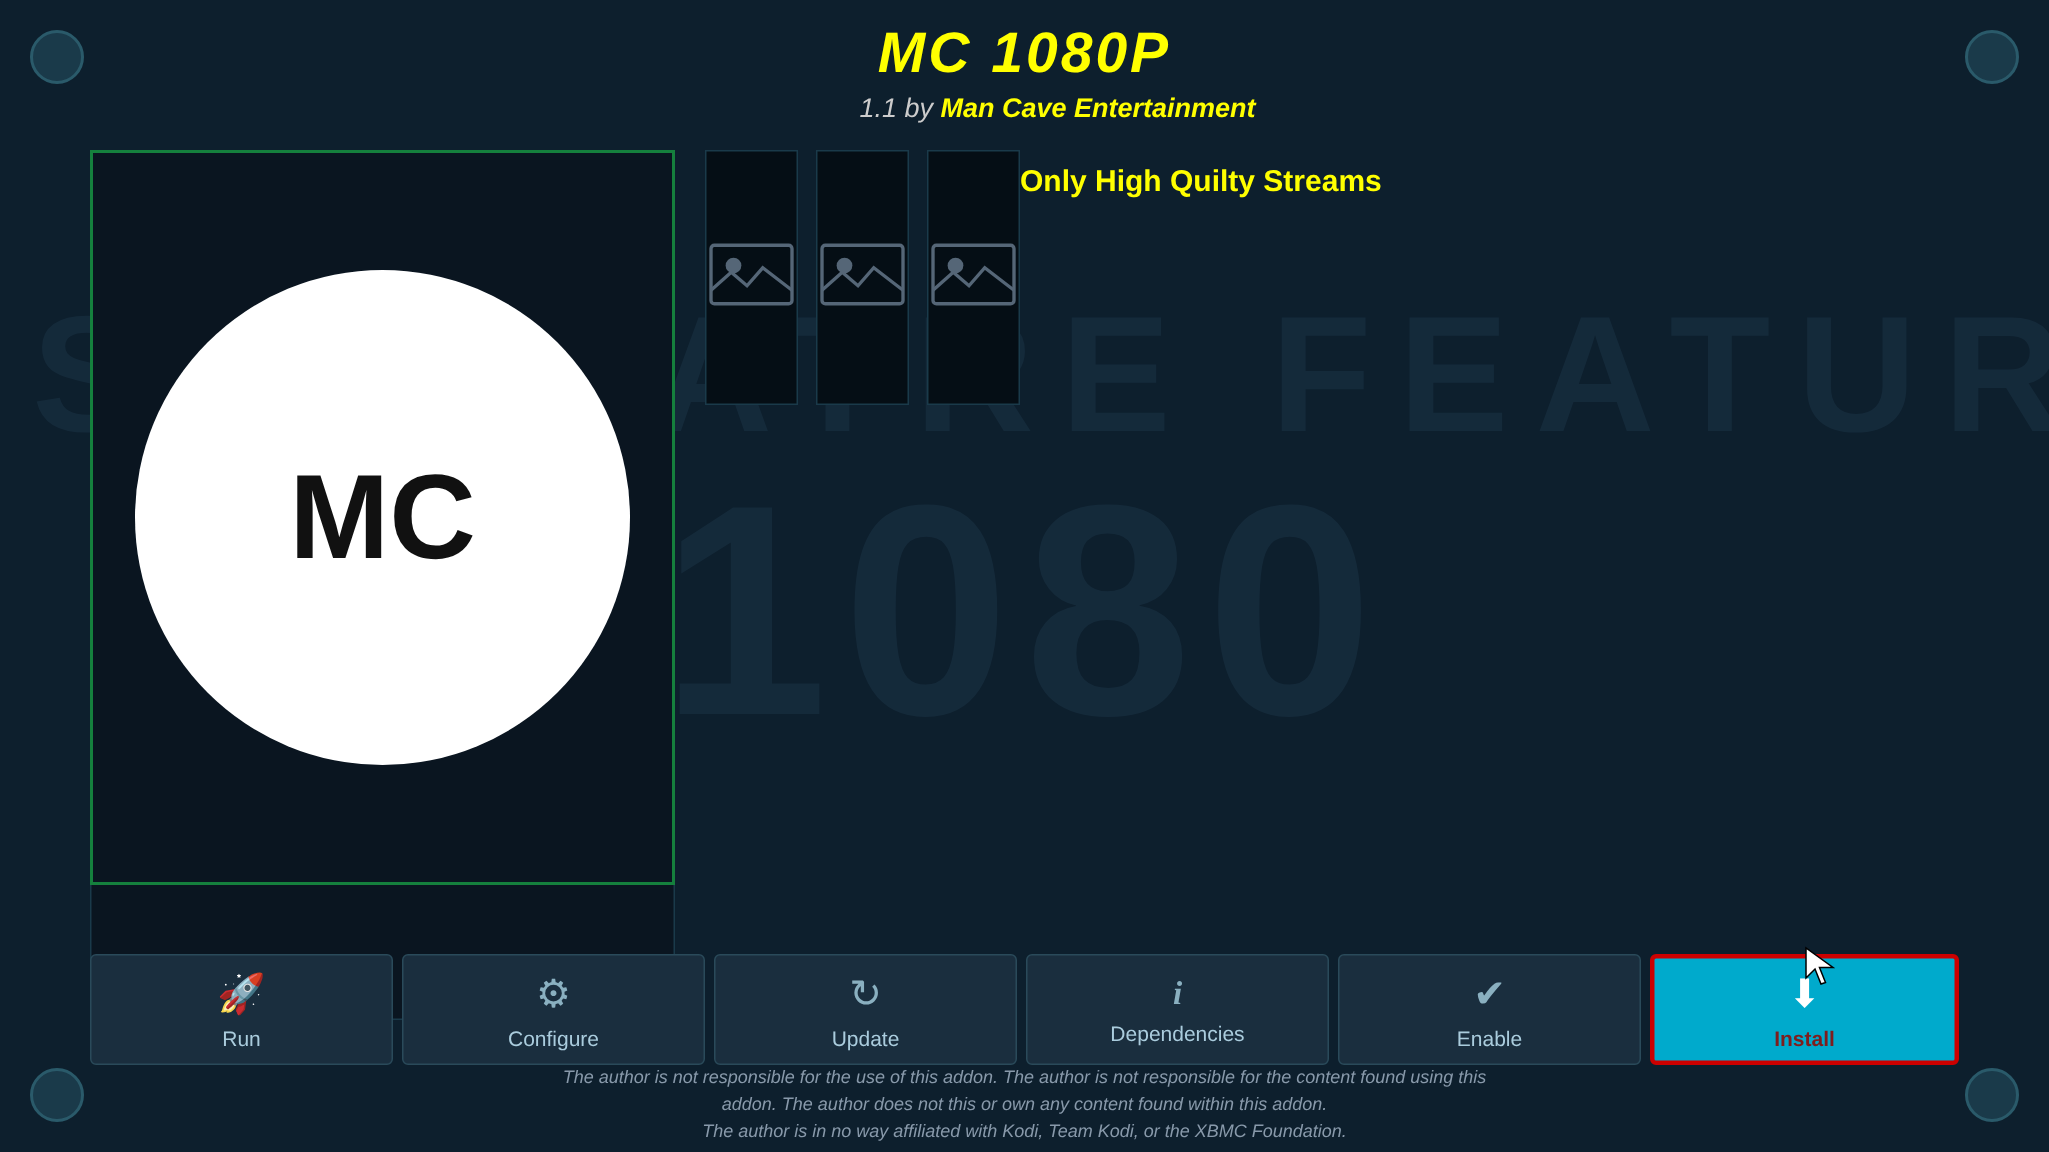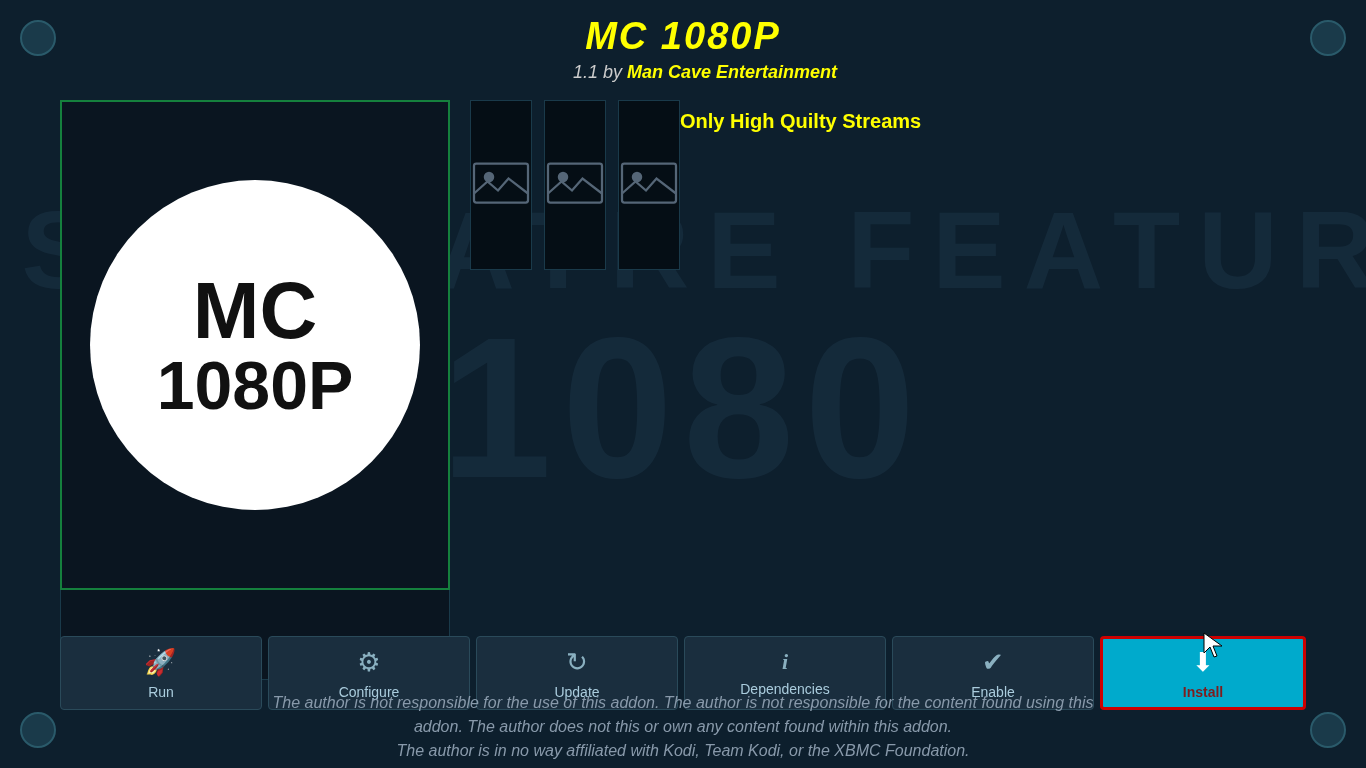--- a/index.html
+++ b/index.html
@@ -258,21 +258,21 @@
       background: #1a2e3e;
     }
 
     
     .footer-text {
       position: absolute;
       bottom: 5px;
       left: 200px;
       right: 200px;
       text-align: center;
-      font-size: 16px;
+      font-size: 12px;
       color: #8899aa;
       font-style: italic;
       z-index: 5;
       line-height: 1.5;
     }
 
     
     .mouse-cursor {
       position: absolute;
       bottom: 105px;
@@ -306,21 +306,20 @@
   </div>
 </div>
 
 <div class="main-content">
   <div class="content-row">
 
     <div style="display:flex; flex-direction:column;">
       <div class="logo-area">
         <div class="mc-logo-circle">
           <span class="mc-logo-text-mc">MC</span>
-          <span class="mc-logo-text-1080p">1080P</span>
         </div>
       </div>
       <div class="bottom-left-area"></div>
     </div>
 
     <div class="right-area">
 
       <div class="screenshots-row">
         <div class="screenshot-thumb">
           <div class="img-icon">

